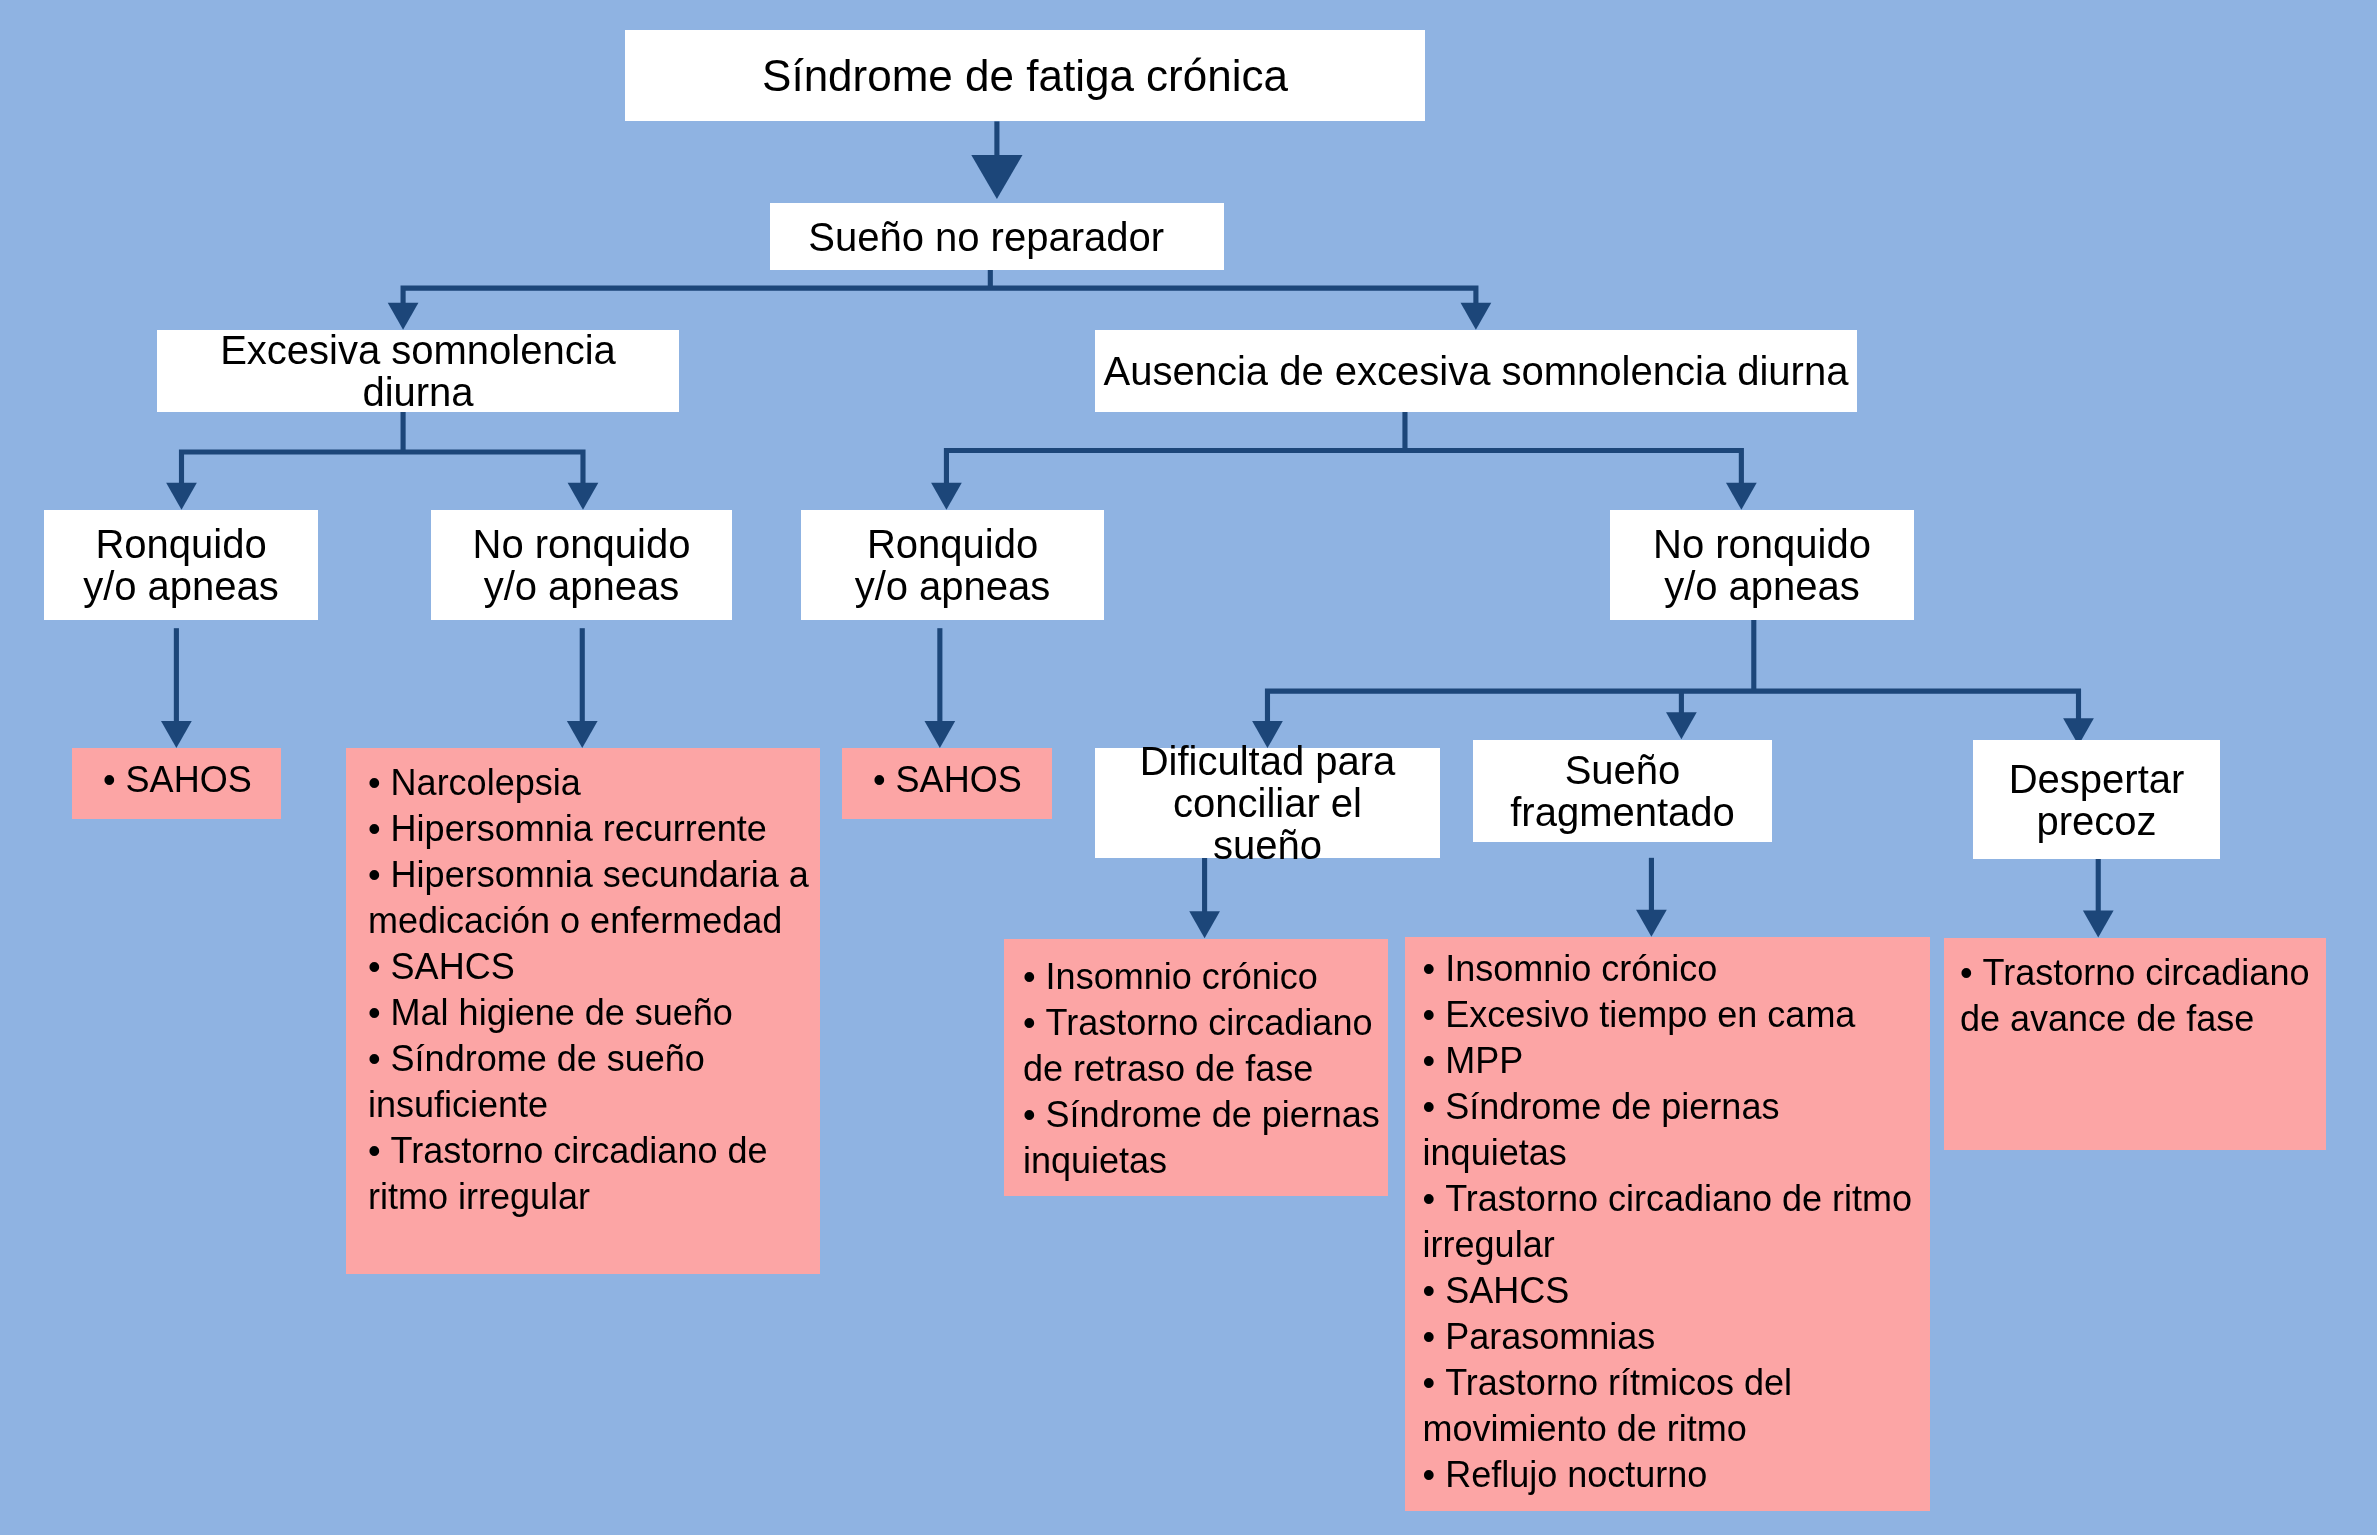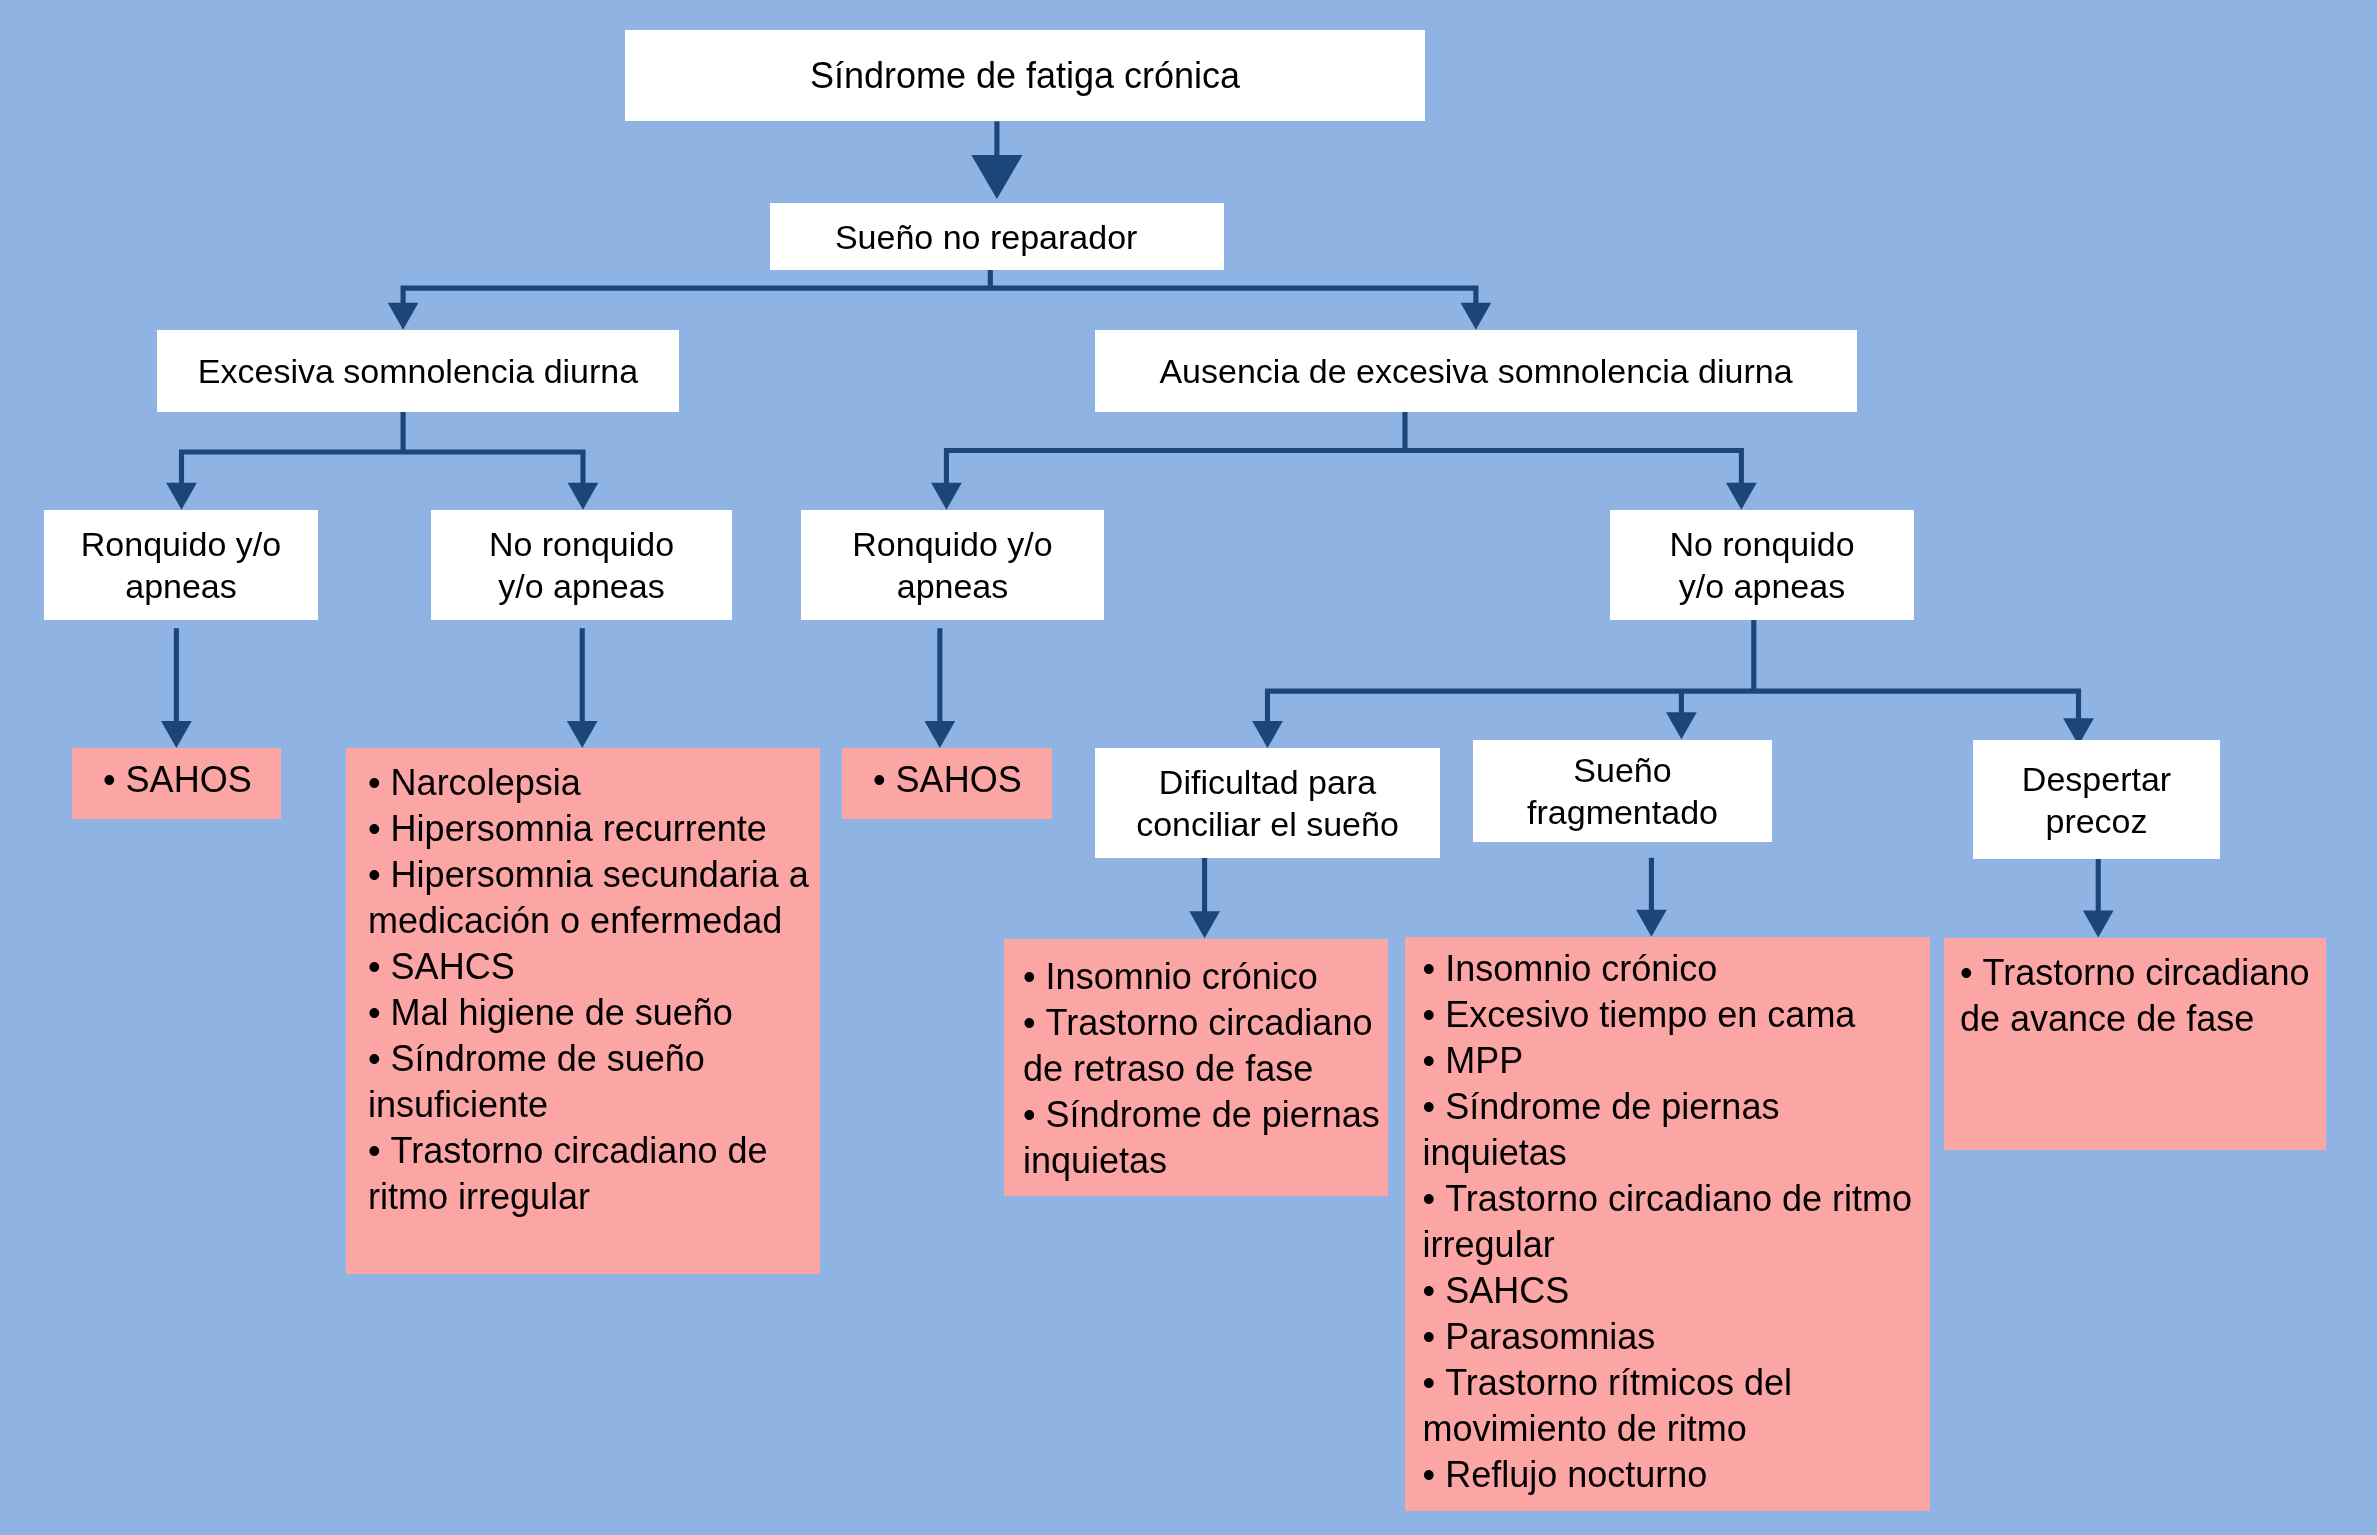--- a/index.html
+++ b/index.html
@@ -23,26 +23,26 @@
       height: 1535px;
     }
     .node {
       position: absolute;
       background: #ffffff;
       box-sizing: border-box;
       display: flex;
       align-items: center;
       justify-content: center;
       text-align: center;
-      font-size: 34px;
+      font-size: 40px;
       line-height: 42px;
       padding: 0 7.3px;
     }
     .node.title {
-      font-size: 36px;
+      font-size: 44px;
     }
     .list {
       position: absolute;
       background: #fca5a5;
       box-sizing: border-box;
       font-size: 36px;
       line-height: 46px;
       text-align: left;
     }
     .list ul {

